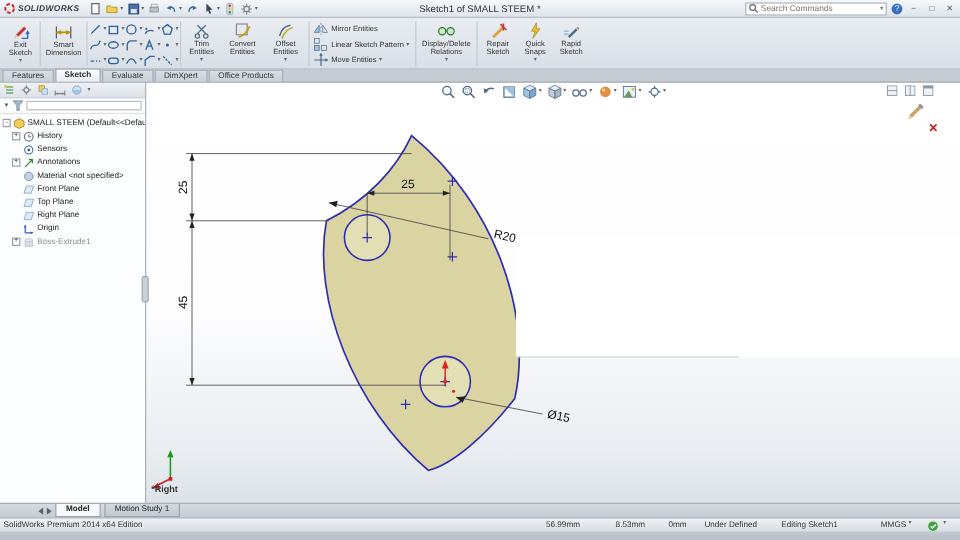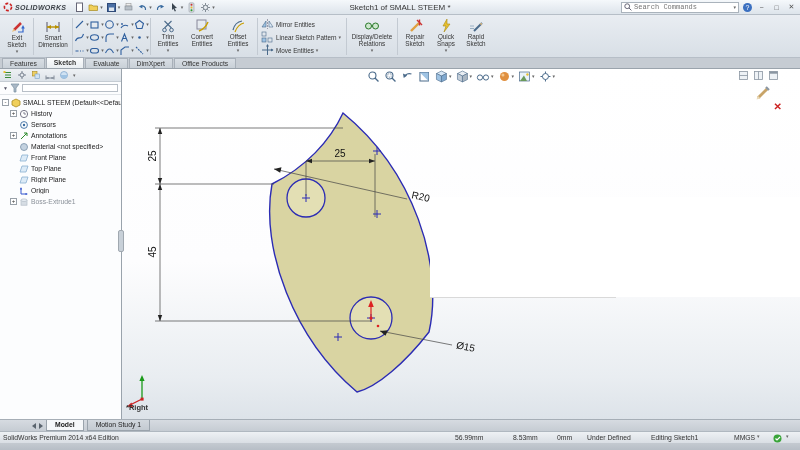--- a/index.html
+++ b/index.html
@@ -9,21 +9,21 @@
 
   
   #titlebar{position:absolute;left:0;top:0;width:800px;height:15px;background:linear-gradient(#f5f8fb,#dde4eb);border-bottom:1px solid #b6bec7;display:flex;align-items:center;padding:0 3px;}
   .logo{display:flex;align-items:center;gap:2px;margin-right:8px;}
   .logo-text{font-size:7px;font-weight:bold;font-style:italic;color:#3a3f45;letter-spacing:.3px;}
   .qat{display:flex;align-items:center;gap:3px;}
   .qbtn{display:flex;align-items:center;gap:1px;}
   .tb-title{position:absolute;left:0;right:0;text-align:center;font-size:8px;color:#333;pointer-events:none;}
   .tb-right{margin-left:auto;display:flex;align-items:center;gap:4px;z-index:2;}
   .searchbox{display:flex;align-items:center;background:#fff;border:1px solid #aab3bc;height:11px;width:118px;padding:0 2px;gap:2px;}
-  .searchbox input{border:none;outline:none;flex:1;font-size:7px;font-family:Liberation Mono, monospace;color:#888;background:transparent;min-width:0;}
+  .searchbox input{border:none;outline:none;flex:1;font-size:7px;font-family:Liberation Sans, sans-serif;color:#888;background:transparent;min-width:0;}
   .helpbtn{width:9px;height:9px;border-radius:50%;background:#3a6fc0;color:#fff;font-size:7px;line-height:9px;text-align:center;}
   .winbtn{font-size:7px;color:#555;width:11px;text-align:center;}
   .caret{font-size:5px;line-height:5px;color:#666;}
 
   
   #ribbon{position:absolute;left:0;top:15px;width:800px;height:43px;background:linear-gradient(#e9edf2,#d8dfe6);border-bottom:1px solid #b6bec7;display:flex;align-items:stretch;padding:1px 0 0 2px;}
   .rsep{width:1px;background:#c3cad2;margin:2px 1px;}
   .bigbtn{display:flex;flex-direction:column;align-items:center;padding-top:2px;}
   .bigbtn .lbl{font-size:6.3px;line-height:6.8px;text-align:center;color:#333;margin-top:1px;}
   .stackcol{display:flex;flex-direction:column;justify-content:flex-start;padding-top:2px;gap:1px;width:86px;}

